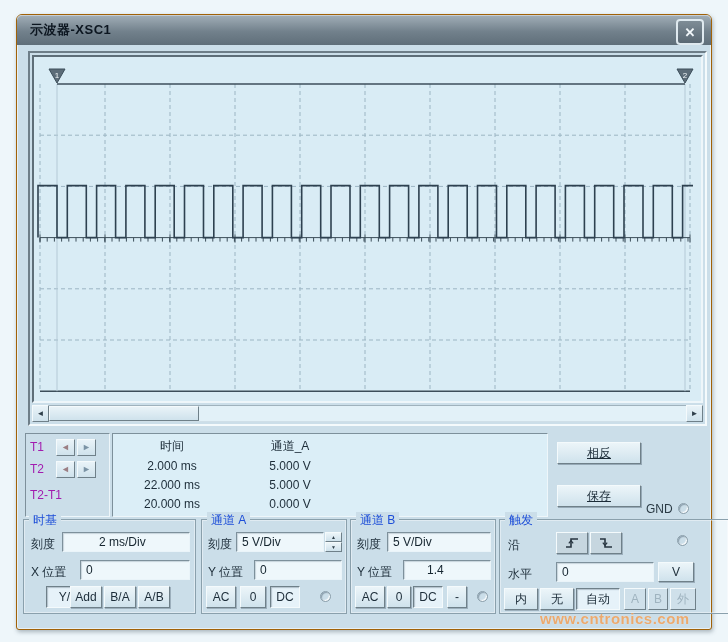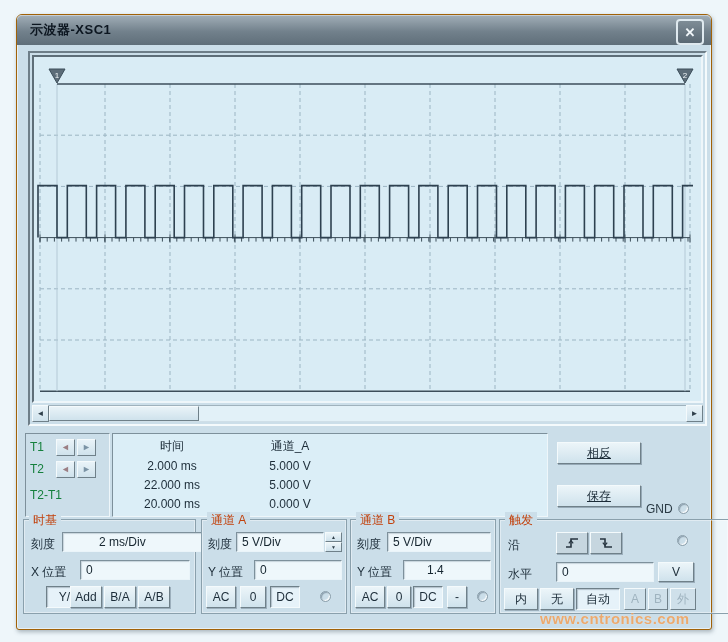--- a/index.html
+++ b/index.html
@@ -24,41 +24,41 @@
   .sbbtn{width:17px;height:17px;box-sizing:border-box;background:linear-gradient(#e9f3f8,#cfe2ec);
     border:1px solid;border-color:#f4fafc #6f8089 #6f8089 #f4fafc;display:flex;align-items:center;justify-content:center;
     font-size:8px;color:#2f3f4a;}
   .sbtrack{flex:1;background:#e2f1f8;position:relative;border-top:1px solid #9fb2bd;border-bottom:1px solid #cfdfe8;}
   .sbthumb{position:absolute;left:0;top:0;width:150px;height:100%;box-sizing:border-box;
     background:linear-gradient(#e9f3f8,#cfe2ec);border:1px solid;border-color:#f4fafc #6f8089 #6f8089 #f4fafc;}
   
   .cursorbox{position:absolute;left:8px;top:418px;width:85px;height:84px;box-sizing:border-box;
     border:1px solid;border-color:#7d909b #eef6fa #eef6fa #7d909b;padding:3px 4px;}
   .cbrow{display:flex;align-items:center;height:20px;margin-bottom:2px;}
-  .cblbl{width:26px;font-size:12px;color:#15803d;}
+  .cblbl{width:26px;font-size:12px;color:#a21caf;}
   .arrbtn{width:19px;height:17px;box-sizing:border-box;margin-right:2px;background:linear-gradient(#e9f3f8,#cfe2ec);
     border:1px solid;border-color:#f4fafc #6f8089 #6f8089 #f4fafc;display:flex;align-items:center;justify-content:center;
     font-size:9px;line-height:1;}
   .arrL{color:#9c7f84;} .arrR{color:#7b93a5;}
   .meastable{position:absolute;left:95px;top:418px;width:436px;height:84px;box-sizing:border-box;
     background:#dbeef7;border:1px solid;border-color:#7d909b #eef6fa #eef6fa #7d909b;
     font-size:12px;color:#1c2c38;}
   .mrow{display:flex;height:19px;align-items:center;}
   .mrow.hdr{margin-top:3px;}
   .c1{width:118px;text-align:center;} .c2{width:118px;text-align:center;} .c3{width:196px;text-align:center;}
   .pushbtn{position:absolute;box-sizing:border-box;background:linear-gradient(#ecf5f9,#cfe2ec);
     border:1px solid;border-color:#f4fafc #6f8089 #6f8089 #f4fafc;box-shadow:1px 1px 0 rgba(70,90,105,.4);
     color:#1c2c38;font-size:12px;display:flex;align-items:center;justify-content:center;text-decoration:underline;}
   .gnd{position:absolute;left:629px;top:487px;font-size:12px;color:#2a3a44;}
   .indicator{position:absolute;width:11px;height:11px;border-radius:50%;border:1px solid #8b9fab;box-sizing:border-box;
     box-shadow:inset 1px 1px 1px rgba(90,110,125,.55), inset -1px -1px 1px #ffffff;}
   
   .groupbox{position:absolute;top:504px;height:95px;box-sizing:border-box;border:1px solid #8aa0ac;
     box-shadow:inset 0 0 0 1px rgba(255,255,255,.4);}
-  .gbtitle{position:absolute;top:-8px;left:5px;background:#cbdee9;padding:0 4px;font-size:12px;color:#c2410c;}
+  .gbtitle{position:absolute;top:-8px;left:5px;background:#cbdee9;padding:0 4px;font-size:12px;color:#1d4ed8;}
   .lbl{position:absolute;font-size:12px;color:#1c2c38;}
   .input{position:absolute;box-sizing:border-box;background:#eef7fb;border:1px solid;
     border-color:#7d909b #eaf4f9 #eaf4f9 #7d909b;box-shadow:inset 1px 1px 1px rgba(110,130,145,.3);
     font-size:12px;color:#15252f;padding:1px 5px;display:flex;align-items:center;height:20px;}
   .sbtn{position:absolute;height:22px;box-sizing:border-box;background:linear-gradient(#ecf5f9,#cfe2ec);
     border:1px solid;border-color:#f4fafc #6f8089 #6f8089 #f4fafc;box-shadow:1px 1px 0 rgba(70,90,105,.35);
     color:#1c2c38;font-size:12px;display:flex;align-items:center;justify-content:center;}
   .sbtn.pressed{border-color:#6f8089 #f4fafc #f4fafc #6f8089;box-shadow:inset 1px 1px 1px rgba(80,100,115,.35);background:#e6f2f9;}
   .sbtn.disabled{color:#9fb3bf;background:#cfe0ea;box-shadow:none;}
   .spin{position:absolute;width:17px;height:20px;display:flex;flex-direction:column;}
@@ -280,21 +280,21 @@
     </div>
     <div class="pushbtn" style="left:540px;top:470px;width:84px;height:22px;">
       <span>保存</span>
     </div>
     <span class="gnd">GND</span>
     <span class="indicator" style="left:661px;top:488px;"></span>
 
     <div class="groupbox" style="left:6px;width:173px;">
       <span class="gbtitle">时基</span>
       <span class="lbl" style="left:7px;top:16px;">刻度</span>
-      <div class="input" style="left:38px;top:12px;width:140px;padding-left:36px;">
+      <div class="input" style="left:38px;top:12px;width:128px;padding-left:36px;">
         <span>2 ms/Div</span>
       </div>
       <span class="lbl" style="left:7px;top:44px;">X 位置</span>
       <div class="input" style="left:56px;top:40px;width:110px;">
         <span>0</span>
       </div>
       <div class="sbtn pressed" style="left:22px;top:66px;width:44px;">
           <span>Y/T</span>
         </div>
       <div class="sbtn" style="left:46px;top:66px;width:32px;">

